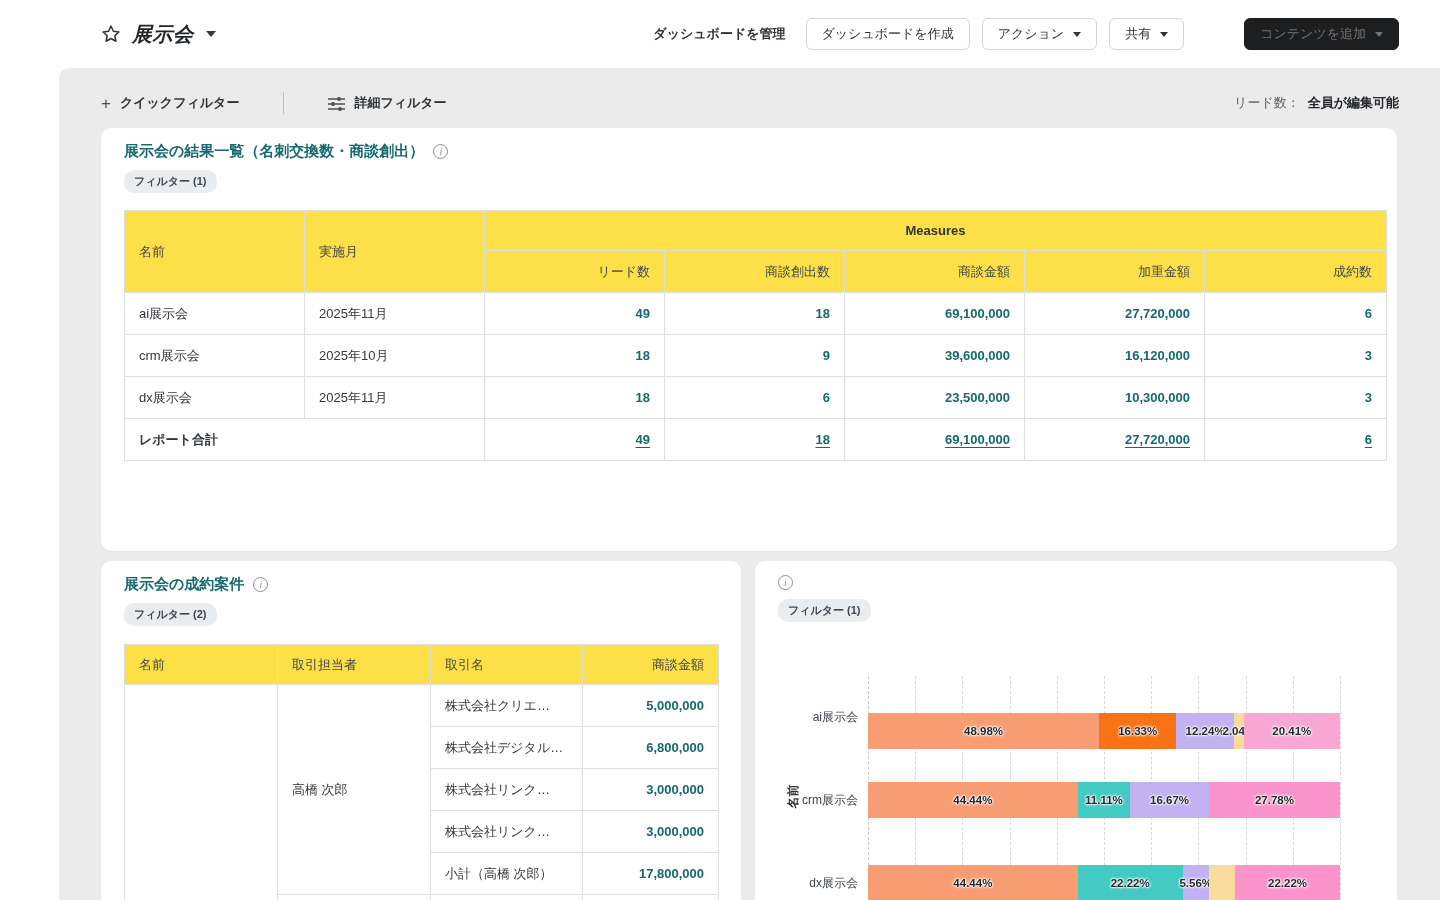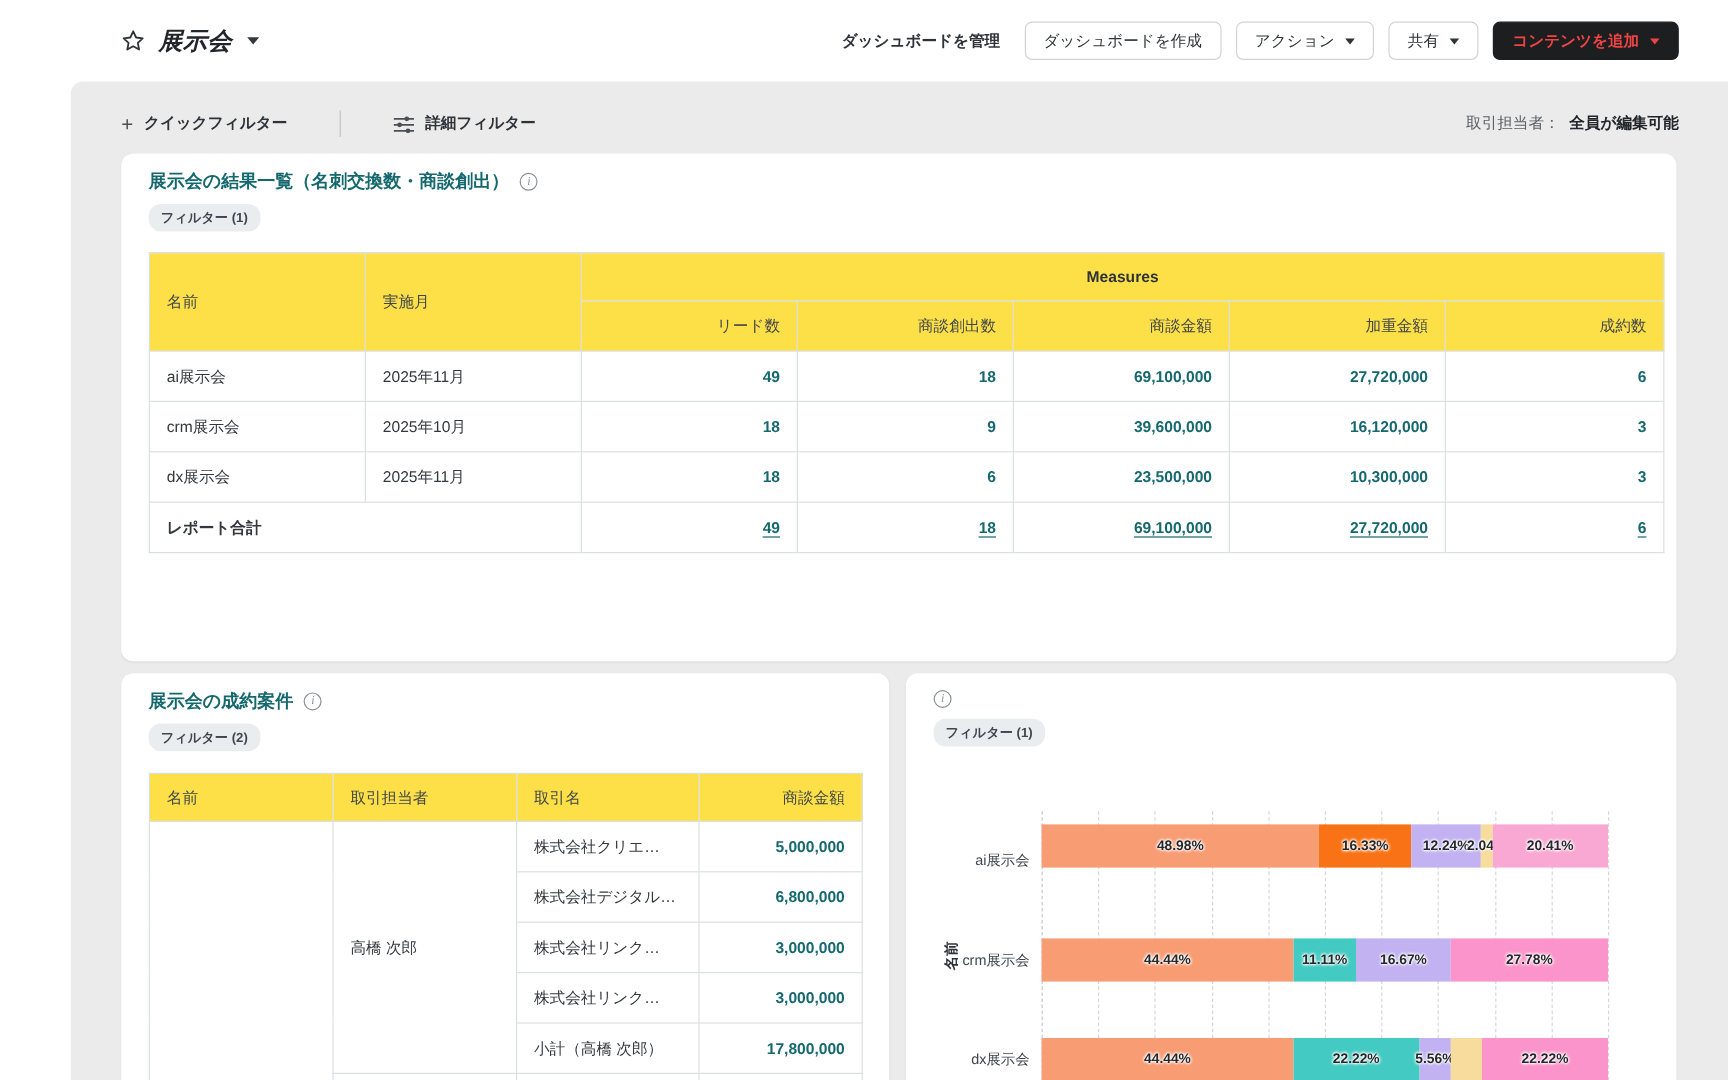--- a/index.html
+++ b/index.html
@@ -14,21 +14,21 @@
   .star-btn { width:22px; height:22px; display:flex; align-items:center; justify-content:center; cursor:pointer; }
   .page-title { font-size:20px; font-weight:bold; color:#22262a; letter-spacing:.5px;font-style:italic; }
   .caret { display:inline-block; width:0; height:0; border-left:5px solid transparent;
     border-right:5px solid transparent; border-top:6px solid currentColor; margin-left:2px; }
   .caret.sm { border-left-width:4px; border-right-width:4px; border-top-width:5px; }
   .header-actions { margin-left:auto; margin-right:41px; display:flex; align-items:center; gap:12px; }
   .manage-link { font-size:13px; font-weight:bold; color:#2e3338; margin-right:8px; cursor:pointer; white-space:nowrap; }
   .btn { height:32px; padding:0 15px; border:1px solid #d2d4d6; border-radius:6px; background:#fff;
     font-size:13px; color:#2e3338; display:flex; align-items:center; gap:7px; cursor:pointer; white-space:nowrap;
     font-family:inherit; }
-  .btn.dark { background:#1d1e20; border-color:#1d1e20; color:#ef4444; font-weight:bold; }
+  .btn.dark { background:#1d1e20; border-color:#1d1e20; color:#737373; font-weight:normal;margin-left:48px; }
 
   
   .dash-panel { position:absolute; left:59px; top:68px; width:1381px; height:832px;
     background:#ebebeb; border-top-left-radius:10px; }
 
   
   .filter-bar { position:absolute; left:42px; top:22px; right:41px; height:26px;
     display:flex; align-items:center; }
   .filter-item { display:flex; align-items:center; gap:9px; font-size:13px; font-weight:bold;
     color:#2e3338; cursor:pointer; }
@@ -133,21 +133,21 @@
             <circle cx="11" cy="3" r="2" stroke="none"></circle>
           <line x1="0" y1="8" x2="17" y2="8"></line>
             <circle cx="5" cy="8" r="2" stroke="none"></circle>
           <line x1="0" y1="13" x2="17" y2="13"></line>
             <circle cx="12" cy="13" r="2" stroke="none"></circle>
         </svg>
       </span>
       <span>詳細フィルター</span>
     </div>
     <div class="assign-group">
-      <span class="assign-label">取引担当者：</span>
+      <span class="assign-label">リード数：</span>
       <span class="assign-value">全員が編集可能</span>
     </div>
   </div>
 
   <div class="card card-main">
     <div class="card-title-row">
       <span class="card-title">展示会の結果一覧（名刺交換数・商談創出）</span>
       <span class="info-icon">i</span>
     </div>
     <span class="filter-badge">フィルター (1)</span>
@@ -287,21 +287,21 @@
           <div class="gridline" style="left: 40%;"></div>
           <div class="gridline" style="left: 50%;"></div>
           <div class="gridline" style="left: 60%;"></div>
           <div class="gridline" style="left: 70%;"></div>
           <div class="gridline" style="left: 80%;"></div>
           <div class="gridline" style="left: 90%;"></div>
           <div class="gridline" style="left: 100%;"></div>
         </div>
       <div id="chart-plot">
           <div class="cat-label" style="top: 138px;">ai展示会</div>
-          <div class="bar-row" style="top: 126px; text-align: center;">
+          <div class="bar-row" style="top: 152px; text-align: center;">
             <div class="bar-seg" style="width: 48.98%; background: rgb(248, 156, 116);">
               <span>48.98%</span>
             </div>
             <div class="bar-seg" style="width: 16.33%; background: #f97316;">
               <span>16.33%</span>
             </div>
             <div class="bar-seg" style="width: 12.24%; background: rgb(194, 178, 241);">
               <span>12.24%</span>
             </div>
             <div class="bar-seg" style="width: 2.04%; background: rgb(247, 220, 158);">

